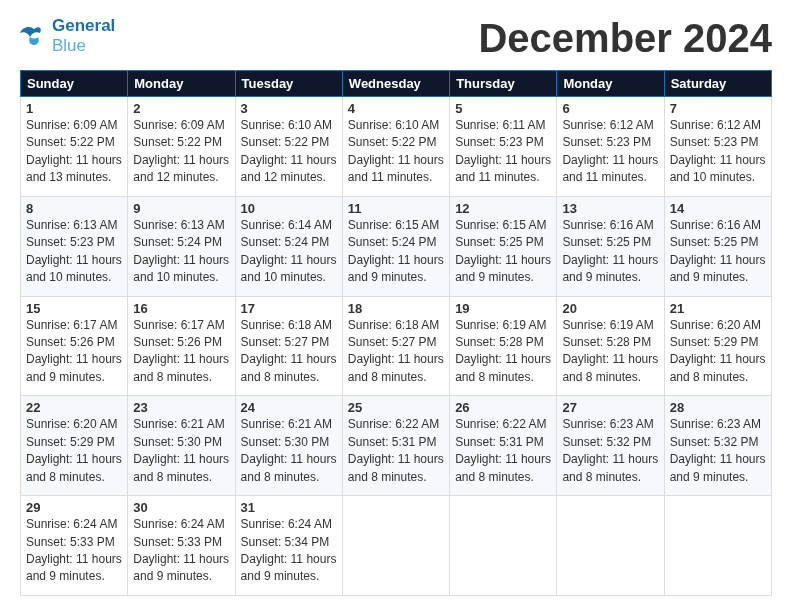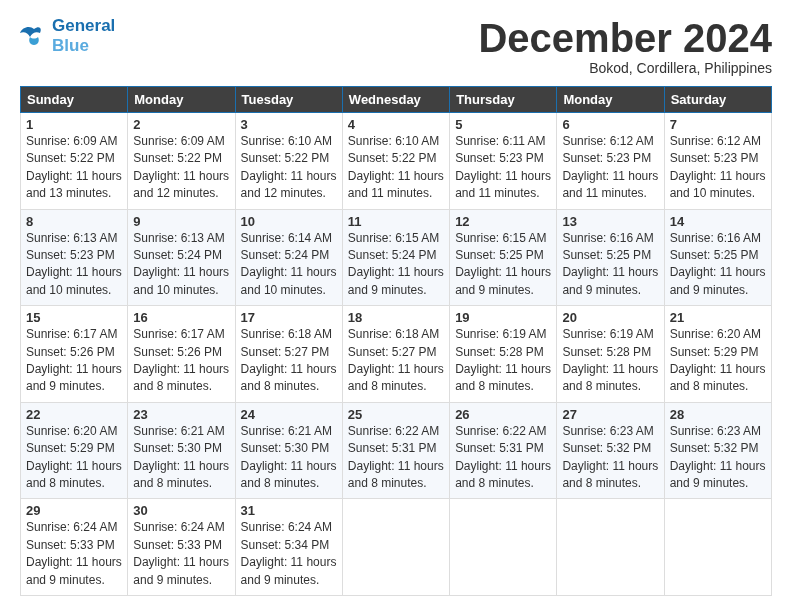--- a/index.html
+++ b/index.html
@@ -47,21 +47,21 @@
       color: #333;
     }
     .calendar {
       flex: 1;
       border: 1px solid #ccc;
       border-collapse: collapse;
       width: 100%;
       table-layout: fixed;
     }
     .calendar th {
-      background: #404040;
+      background: #0f172a;
       color: #fff;
       text-align: left;
       padding: 5px 6px;
       font-size: 13px;
       font-weight: bold;
       border: 1px solid #1a6faf;
     }
     .calendar td {
       vertical-align: top;
       padding: 4px 5px;
@@ -98,26 +98,25 @@
 
 <div class="page">
   <div class="header">
     <div class="logo">
       <svg class="logo-bird" viewBox="0 0 28 22" xmlns="http://www.w3.org/2000/svg">
         <path d="M14 4 C10 0, 2 2, 0 8 C4 6, 8 8, 10 12 C12 8, 16 6, 20 8 C22 4, 20 0, 14 4Z" fill="#1a6faf"></path>
         <path d="M10 12 C8 16, 10 20, 14 20 C18 20, 20 16, 18 12 C16 14, 12 14, 10 12Z" fill="#3a9fd5"></path>
       </svg>
       <div>
         <div style="font-size:17px;font-weight:bold;color:#1a6faf;line-height:1.15;">General</div>
-        <div style="font-size:17px;font-weight:bold;color:#5aabdf;line-height:1.15;">Blue</div>
+        <div style="font-size:17px;font-weight:normal;color:#5aabdf;line-height:1.15;">Blue</div>
       </div>
     </div>
     <div class="title-block">
       <h1>December 2024</h1>
-      <h2>Bokod, Cordillera, Philippines</h2>
     </div>
   </div>
 
   <table class="calendar">
     <thead>
       <tr>
         <th>Sunday</th>
         <th>Monday</th>
         <th>Tuesday</th>
         <th>Wednesday</th>

